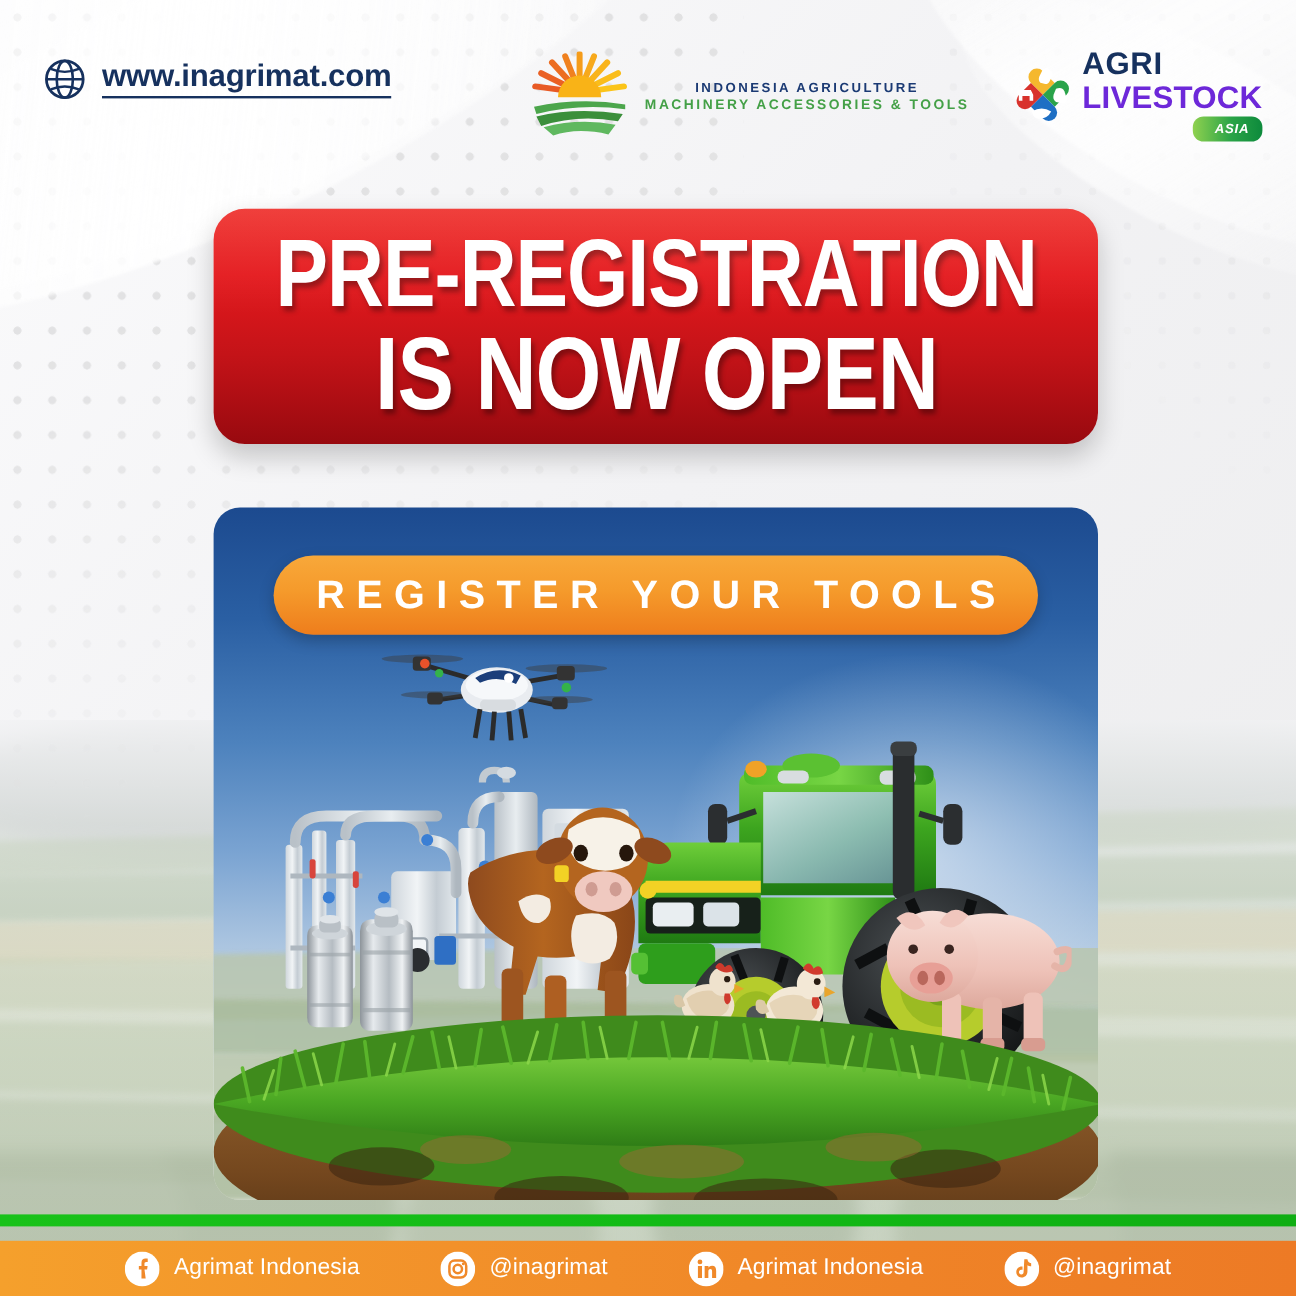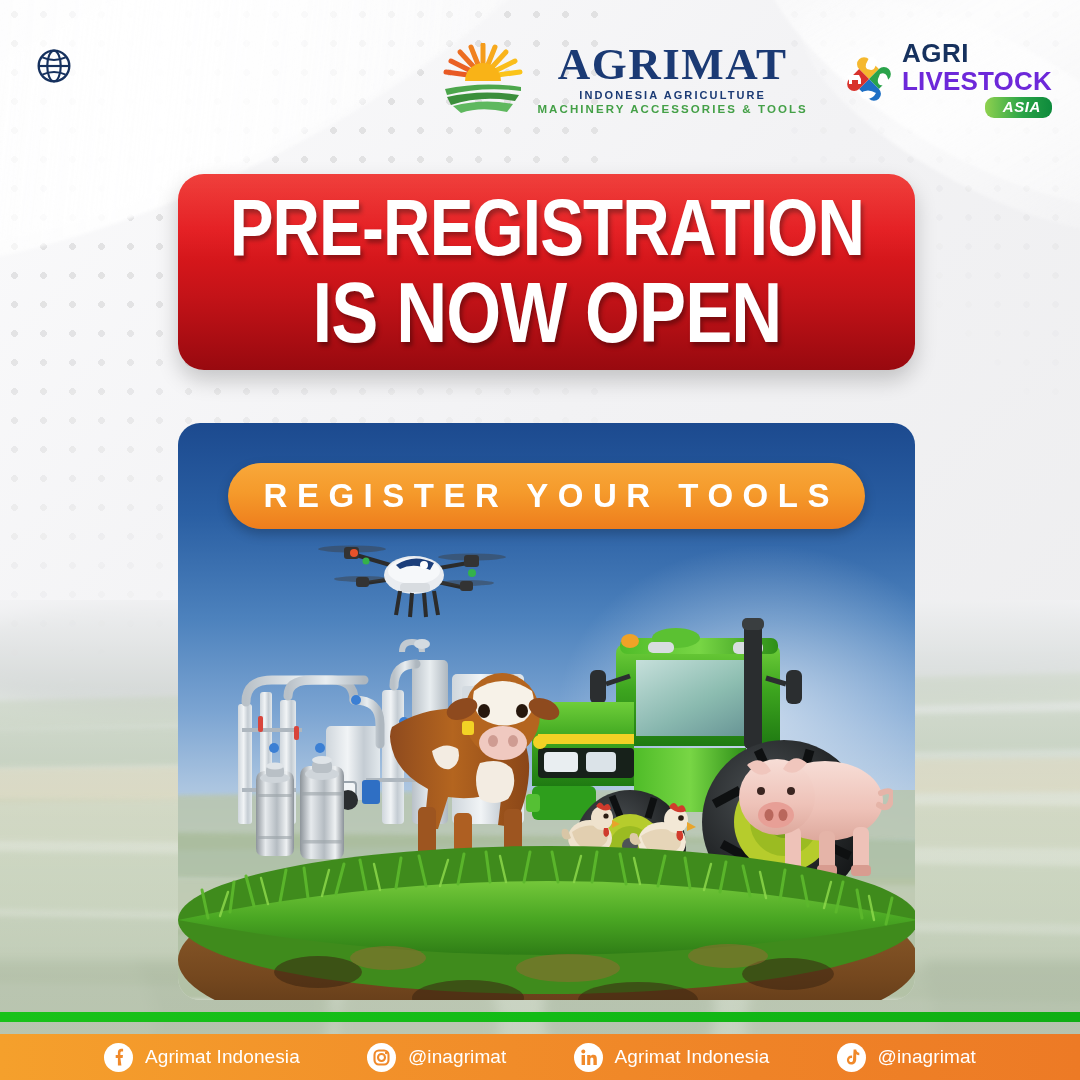--- a/index.html
+++ b/index.html
@@ -126,21 +126,21 @@
   .livestock { display: flex; align-items: center; }
   .ls-mark { width: 66px; height: 66px; flex: none; }
   .ls-txt { display: flex; flex-direction: column; line-height: 1; }
   .ls-l1 { font-size: 26px; font-weight: bold; color: #16315e; letter-spacing: .5px; }
   .ls-l2 { font-size: 26px; font-weight: bold; color: #6d28d9; letter-spacing: .2px; margin-top: 2px; }
   .ls-pill {
     margin-top: 3px; align-self: flex-end;
     background: linear-gradient(90deg,#8fd14f 0%,#2aa447 55%,#0d8a3c 100%);
     border-radius: 9px; padding: 2px 11px 3px 18px;
   }
-  .ls-pill span { font-size: 15px; font-weight: bold; font-style: italic; color: #fff; letter-spacing: .6px; }
+  .ls-pill span { font-size: 11px; font-weight: bold; font-style: italic; color: #fff; letter-spacing: .6px; }
 
   
   .banner {
     position: absolute; left: 178px; top: 174px; width: 737px; height: 196px;
     border-radius: 26px;
     background: linear-gradient(180deg,#ee2a26 0%,#e4191d 28%,#c41318 62%,#98090f 100%);
     box-shadow: 0 10px 22px rgba(0,0,0,.20);
     display: flex; flex-direction: column; align-items: center; justify-content: center;
     overflow: hidden;
   }
@@ -258,20 +258,21 @@
 <div class="header">
 
   <div class="url-wrap">
     <svg class="globe-icon" viewBox="0 0 40 40">
       <circle cx="20" cy="20" r="17" fill="none" stroke="#16315e" stroke-width="2.6"></circle>
       <ellipse cx="20" cy="20" rx="7.5" ry="17" fill="none" stroke="#16315e" stroke-width="2.4"></ellipse>
       <line x1="3" y1="20" x2="37" y2="20" stroke="#16315e" stroke-width="2.4"></line>
       <path d="M7 10.5 Q20 16 33 10.5" fill="none" stroke="#16315e" stroke-width="2.2"></path>
       <path d="M7 29.5 Q20 24 33 29.5" fill="none" stroke="#16315e" stroke-width="2.2"></path>
     </svg>
+    <div class="url-text">www.inagrimat.com</div>
   </div>
 
   <div class="logos">
 
     <div class="agrimat">
       <svg class="agrimat-mark" viewBox="0 0 84 72">
         <g stroke-linecap="round">
           <line x1="42" y1="34" x2="42" y2="2" stroke="#f59c1a" stroke-width="5"></line>
           <line x1="42" y1="34" x2="30" y2="4" stroke="#f0811f" stroke-width="5"></line>
           <line x1="42" y1="34" x2="19" y2="9" stroke="#ec6d22" stroke-width="5"></line>
@@ -281,21 +282,20 @@
           <line x1="42" y1="34" x2="65" y2="9" stroke="#f9b41b" stroke-width="5"></line>
           <line x1="42" y1="34" x2="74" y2="18" stroke="#fabd1a" stroke-width="5"></line>
           <line x1="42" y1="34" x2="79" y2="29" stroke="#fbc419" stroke-width="5"></line>
         </g>
         <path d="M24 38 A18 18 0 0 1 60 38 Z" fill="#f9b317"></path>
         <path d="M4 46 Q42 38 80 44 L80 48 Q42 43 6 52 Z" fill="#4ca64c"></path>
         <path d="M6 54 Q40 46 78 52 L74 58 Q40 52 10 62 Z" fill="#3b8f3b"></path>
         <path d="M12 63 Q42 55 72 61 L66 69 Q40 63 20 70 Z" fill="#5fb85f"></path>
       </svg>
       <div class="agrimat-txt">
-        <div class="agrimat-name">AGRIMAT</div>
         <div class="agrimat-sub1">INDONESIA AGRICULTURE</div>
         <div class="agrimat-sub2">MACHINERY ACCESSORIES &amp; TOOLS</div>
       </div>
     </div>
 
     <div class="livestock">
       <svg class="ls-mark" viewBox="0 0 66 66">
         <g transform="translate(33,33)">
           <g transform="rotate(-45)">
             <path d="M0 0 L0 -14 A7 7 0 0 1 14 -14 L14 0 Z" fill="#f5b82e"></path>

